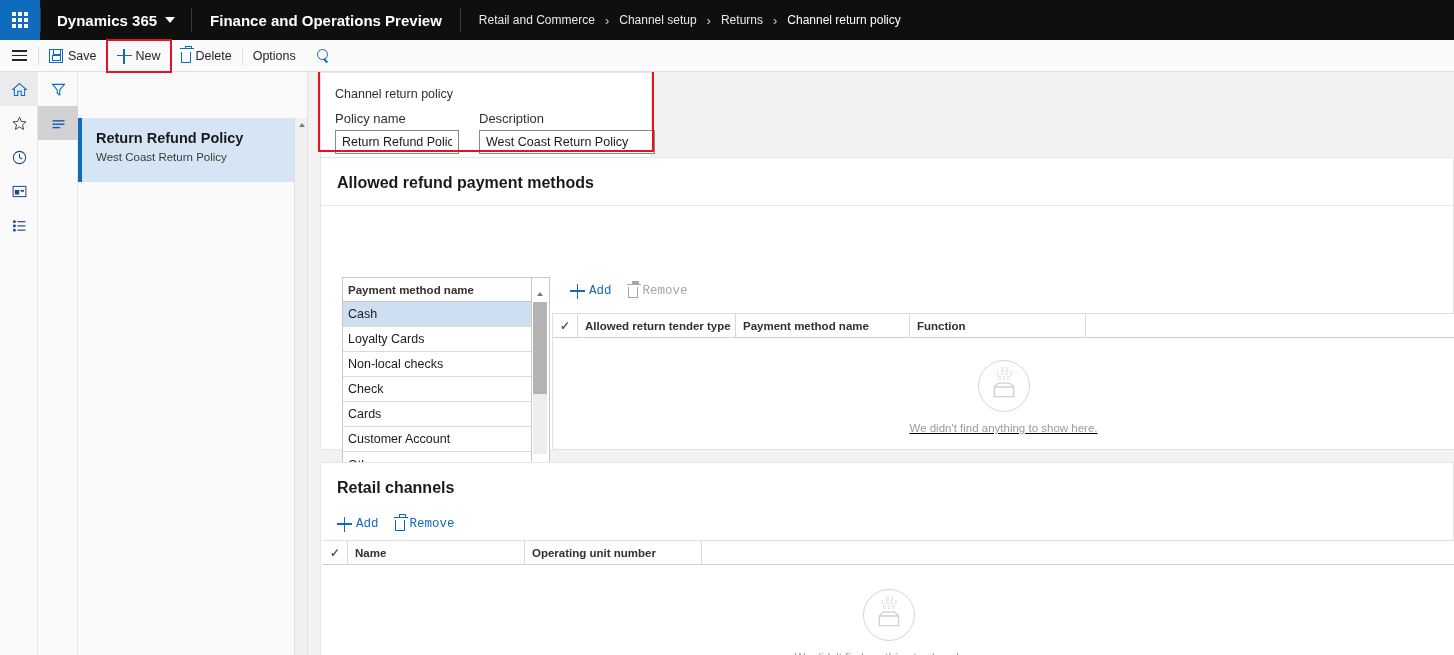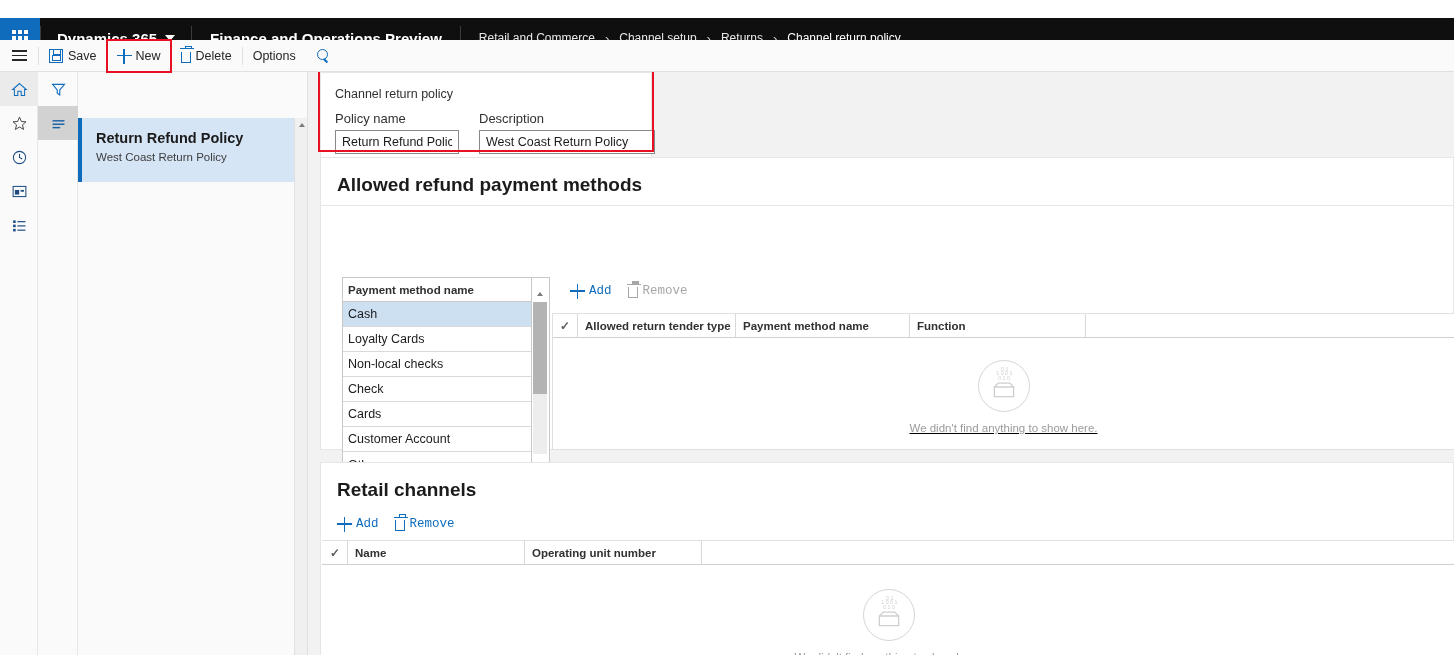--- a/index.html
+++ b/index.html
@@ -6,21 +6,21 @@
   html, body {
     width: 1454px; height: 655px;
     font-family: "Liberation Sans", sans-serif;
     background: #ffffff;
     overflow: hidden;
   }
 
   
   .topnav {
     position: absolute; top: 0; left: 0; width: 1454px; height: 40px;
-    background: #0f0f0f; display: flex; align-items: stretch; margin-top: 18px;
+    background: #0f0f0f; display: flex; align-items: stretch;
   }
   .waffle {
     width: 40px; height: 40px; background: #0f6cbd;
     display: flex; align-items: center; justify-content: center;
     cursor: pointer;
   }
   .waffle-grid { display: grid; grid-template-columns: repeat(3, 4px);
     grid-template-rows: repeat(3, 4px); gap: 2px; }
   .waffle-grid i { background: #ffffff; display: block; width: 4px; height: 4px; }
   .nav-sep { width: 1px; background: #3b3b3b; margin: 8px 0; }
@@ -171,21 +171,21 @@
   }
   .f-policy { width: 124px; }
   .f-desc { width: 176px; }
 
   
   .card {
     position: absolute; background: #ffffff; border: 1px solid #e6e6e6;
   }
   .card1 { top: 85px; left: 12px; width: 1134px; height: 293px; }
   .card-title {
-    font-size: 19px; color: #1b1b1b; font-weight: bold;
+    font-size: 16px; color: #1b1b1b; font-weight: bold;
     padding: 16px 0 0 16px;
   }
   .card-rule { position: absolute; left: 0; right: 0; height: 1px; background: #e6e6e6; }
 
   
   .pmlist {
     position: absolute; top: 119px; left: 21px; width: 190px;
     border: 1px solid #c8c8c8; background: #ffffff;
   }
   .pm-head { height: 24px; display: flex; align-items: center; padding: 0 5px;

